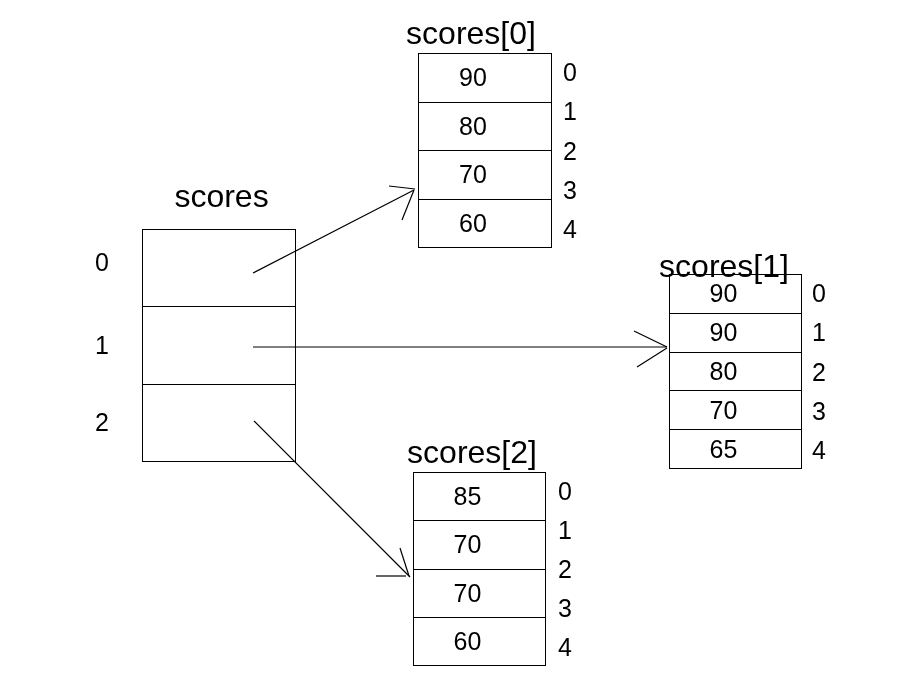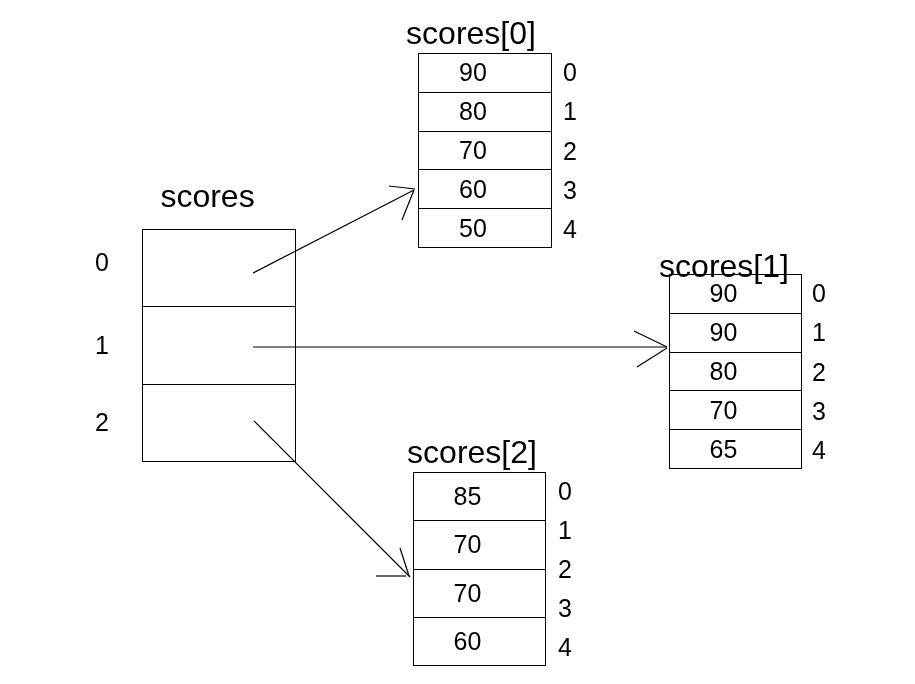--- a/index.html
+++ b/index.html
@@ -66,21 +66,21 @@
   }
   .main-idx {
     position: absolute;
     width: 28px;
     font-size: 25px;
     line-height: 30px;
     text-align: center;
   }
 
   
-  .t-main  { left: 130px; top: 182px; width: 155px; }
+  .t-main  { left: 144px; top: 182px; width: 155px; }
   .b-main  { left: 142px; top: 229px; width: 152px; height: 231px; }
   .i-main0 { left: 88px;  top: 247px; }
   .i-main1 { left: 88px;  top: 330px; }
   .i-main2 { left: 88px;  top: 407px; }
 
   
   .t-s0 { left: 402px; top: 19px;  width: 138px; }
   .b-s0 { left: 418px; top: 53px;  width: 132px; height: 193px; }
   .x-s0 { left: 563px; top: 53px;  width: 30px;  height: 196px; }
 
@@ -126,21 +126,20 @@
   <div class="main-idx i-main0">0</div>
   <div class="main-idx i-main1">1</div>
   <div class="main-idx i-main2">2</div>
 
   <div class="arr-title t-s0">scores[0]</div>
   <div class="arr-box sub-box b-s0">
     <div class="cell">90</div>
     <div class="cell">80</div>
     <div class="cell">70</div>
     <div class="cell">60</div>
-    <div class="cell">50</div>
   </div>
   <div class="idx-col x-s0">
     <div class="icell">0</div>
     <div class="icell">1</div>
     <div class="icell">2</div>
     <div class="icell">3</div>
     <div class="icell">4</div>
   </div>
 
   <div class="arr-title t-s1">scores[1]</div>

